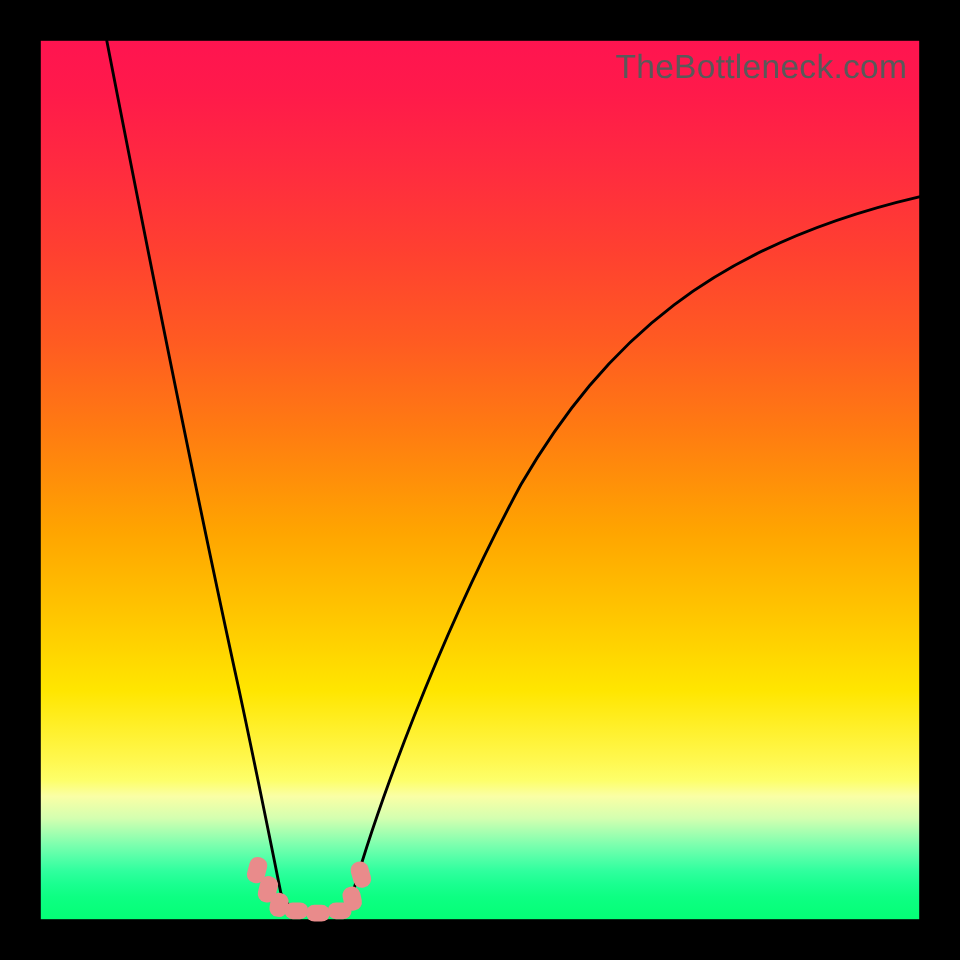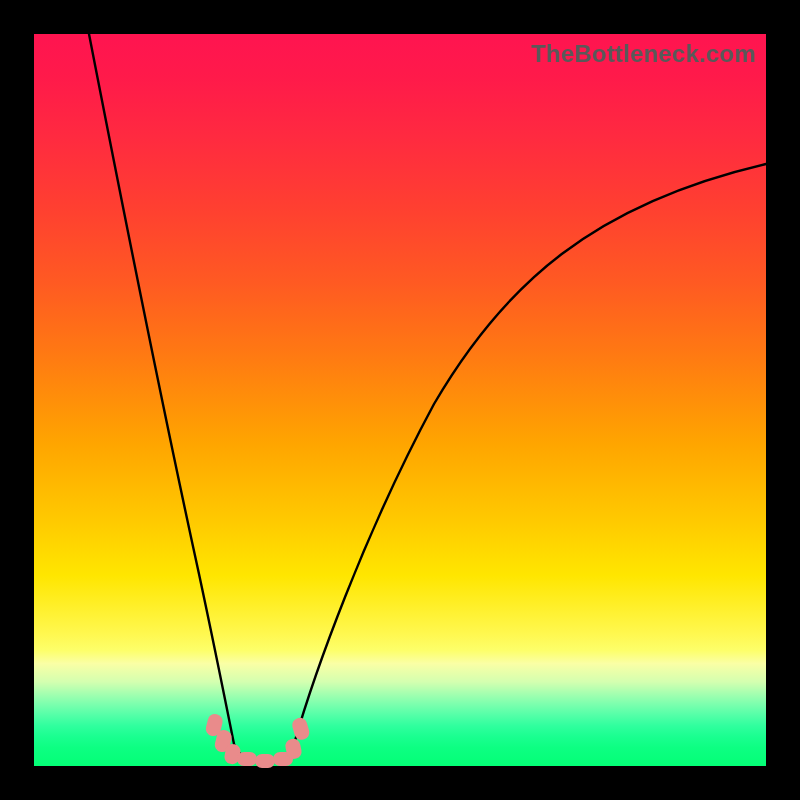--- a/index.html
+++ b/index.html
@@ -48,22 +48,22 @@
       #1aff90 96%,
       #0dff82 97.5%,
       #04ff76 100%
     );
   }
   .watermark {
     position: absolute;
     top: 6px;
     right: 10px;
     color: #595959;
-    font-size: 24px;
-    font-weight: 700;
+    font-size: 28px;
+    font-weight: 400;
     letter-spacing: 0.2px;
     user-select: none;
   }
   svg.curve {
     position: absolute;
     left: 0;
     top: 0;
     width: 732px;
     height: 732px;
     overflow: visible;

